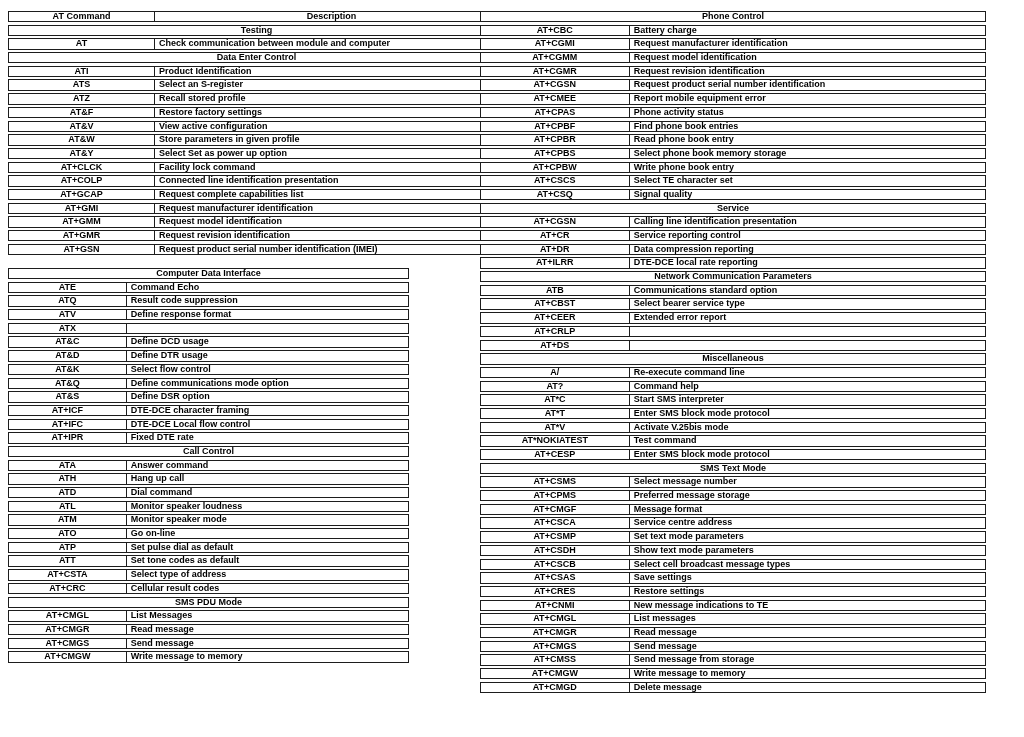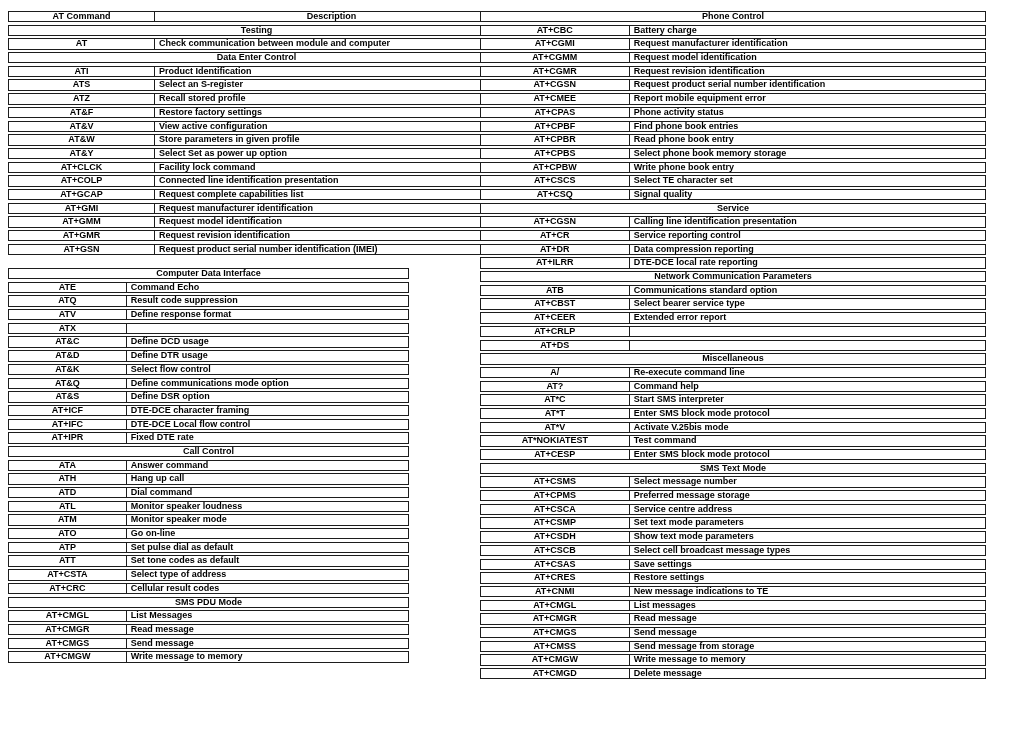--- a/index.html
+++ b/index.html
@@ -372,20 +372,24 @@
     </div>
     <div class="t-row">
       <div class="cell cmd">AT+CSMS</div>
       <div class="cell desc">Select message number</div>
     </div>
     <div class="t-row">
       <div class="cell cmd">AT+CPMS</div>
       <div class="cell desc">Preferred message storage</div>
     </div>
     <div class="t-row">
+      <div class="cell cmd">AT+CMGF</div>
+      <div class="cell desc">Message format</div>
+    </div>
+    <div class="t-row">
       <div class="cell cmd">AT+CSCA</div>
       <div class="cell desc">Service centre address</div>
     </div>
     <div class="t-row">
       <div class="cell cmd">AT+CSMP</div>
       <div class="cell desc">Set text mode parameters</div>
     </div>
     <div class="t-row">
       <div class="cell cmd">AT+CSDH</div>
       <div class="cell desc">Show text mode parameters</div>

